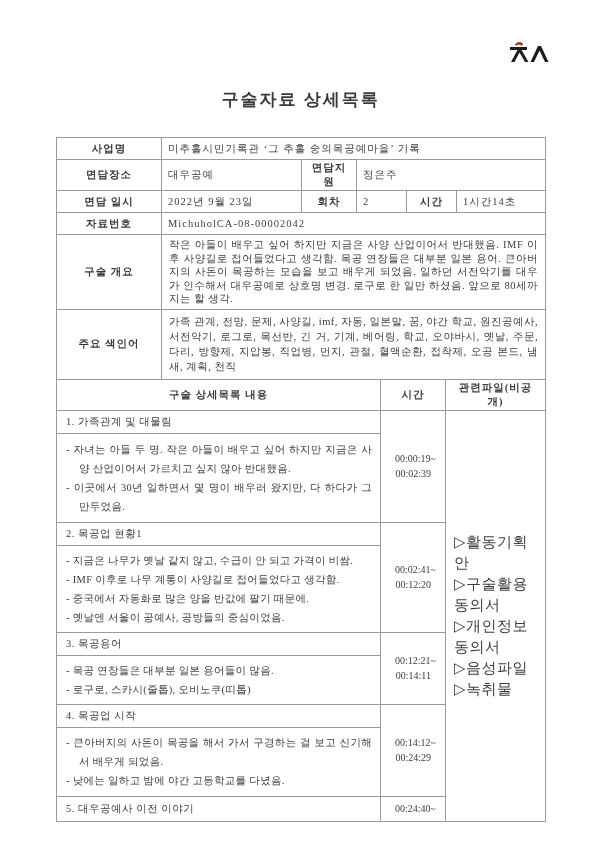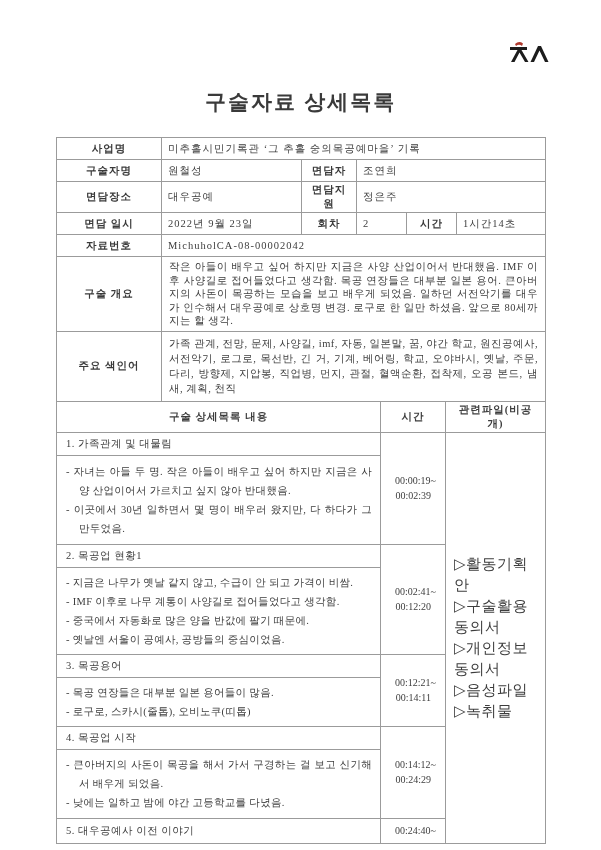--- a/index.html
+++ b/index.html
@@ -9,21 +9,21 @@
     color:#3d3d3d;
     position:relative;
     -webkit-font-smoothing:antialiased;
   }
   .page{position:absolute;inset:0;overflow:hidden;}
 
   .logo{position:absolute;top:38px;left:508px;width:42px;height:28px;}
 
   .doc-title{
     position:absolute;top:88px;left:0;width:601px;
-    text-align:center;font-size:21px;font-weight:bold;letter-spacing:2px;
+    text-align:center;font-size:17px;font-weight:bold;letter-spacing:2px;
     color:#3a3a3a;margin:0;
   }
 
   .tables{position:absolute;left:56px;top:137px;width:489px;}
   table{border-collapse:collapse;table-layout:fixed;width:489px;}
   table+table{margin-top:-1px;}
   td{
     border:1px solid #9b9b9b;
     padding:1px 6px;
     font-size:10.5px;
@@ -88,26 +88,20 @@
         <col style="width:50px">
           <col style="width:50px">
           <col style="width:89px">
       </colgroup>
       <tbody>
           <tr class="info-row">
         <td class="lbl">사업명</td>
         <td class="val" colspan="5">미추홀시민기록관  ‘그 추홀 숭의목공예마을’  기록</td>
       </tr>
       <tr class="info-row">
-        <td class="lbl">구술자명</td>
-        <td class="val">원철성</td>
-        <td class="lbl">면담자</td>
-        <td class="val" colspan="3">조연희</td>
-      </tr>
-      <tr class="info-row">
         <td class="lbl">면담장소</td>
         <td class="val">대우공예</td>
         <td class="lbl">면담지원</td>
         <td class="val" colspan="3">정은주</td>
       </tr>
       <tr class="info-row">
         <td class="lbl">면담 일시</td>
         <td class="val">2022년 9월 23일</td>
         <td class="lbl">회차</td>
         <td class="val">2</td>

